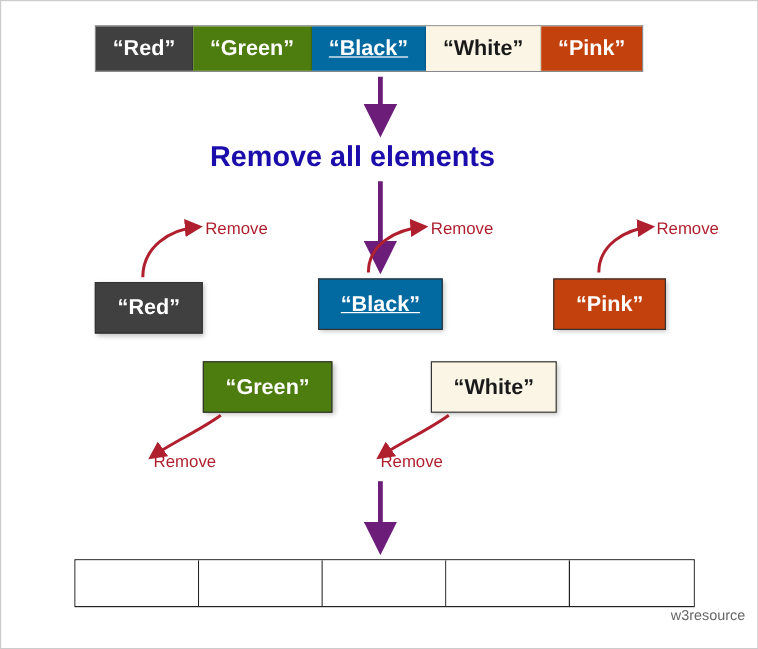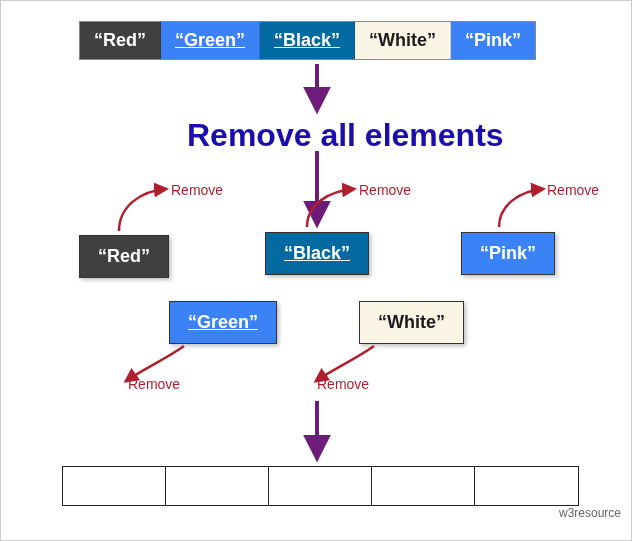--- a/index.html
+++ b/index.html
@@ -21,30 +21,30 @@
   }
   .cell {
     padding: 8px 14px;
     font-size: 18px;
     font-weight: bold;
     text-align: center;
     border-right: 1px solid rgba(0,0,0,0.15);
   }
   .cell:last-child { border-right: none; }
   .red-bg { background: #404040; color: #fff; }
-  .green-bg { background: #3b82f6; color: #fff; text-decoration: underline; }
+  .green-bg { background: #4d7c0f; color: #fff; }
   .black-bg { background: #0369a1; color: #fff; text-decoration: underline; }
   .white-bg { background: #faf5e4; color: #1a1a1a; }
-  .pink-bg { background: #3b82f6; color: #fff; }
+  .pink-bg { background: #c2410c; color: #fff; }
 
   .title {
     position: absolute;
     top: 116px;
-    left: 186px;
-    font-size: 32px;
+    left: 174px;
+    font-size: 24px;
     font-weight: bold;
     color: #1a0dab;
   }
 
   .block {
     position: absolute;
     padding: 10px 18px;
     font-size: 18px;
     font-weight: bold;
     border: 1px solid #333;

